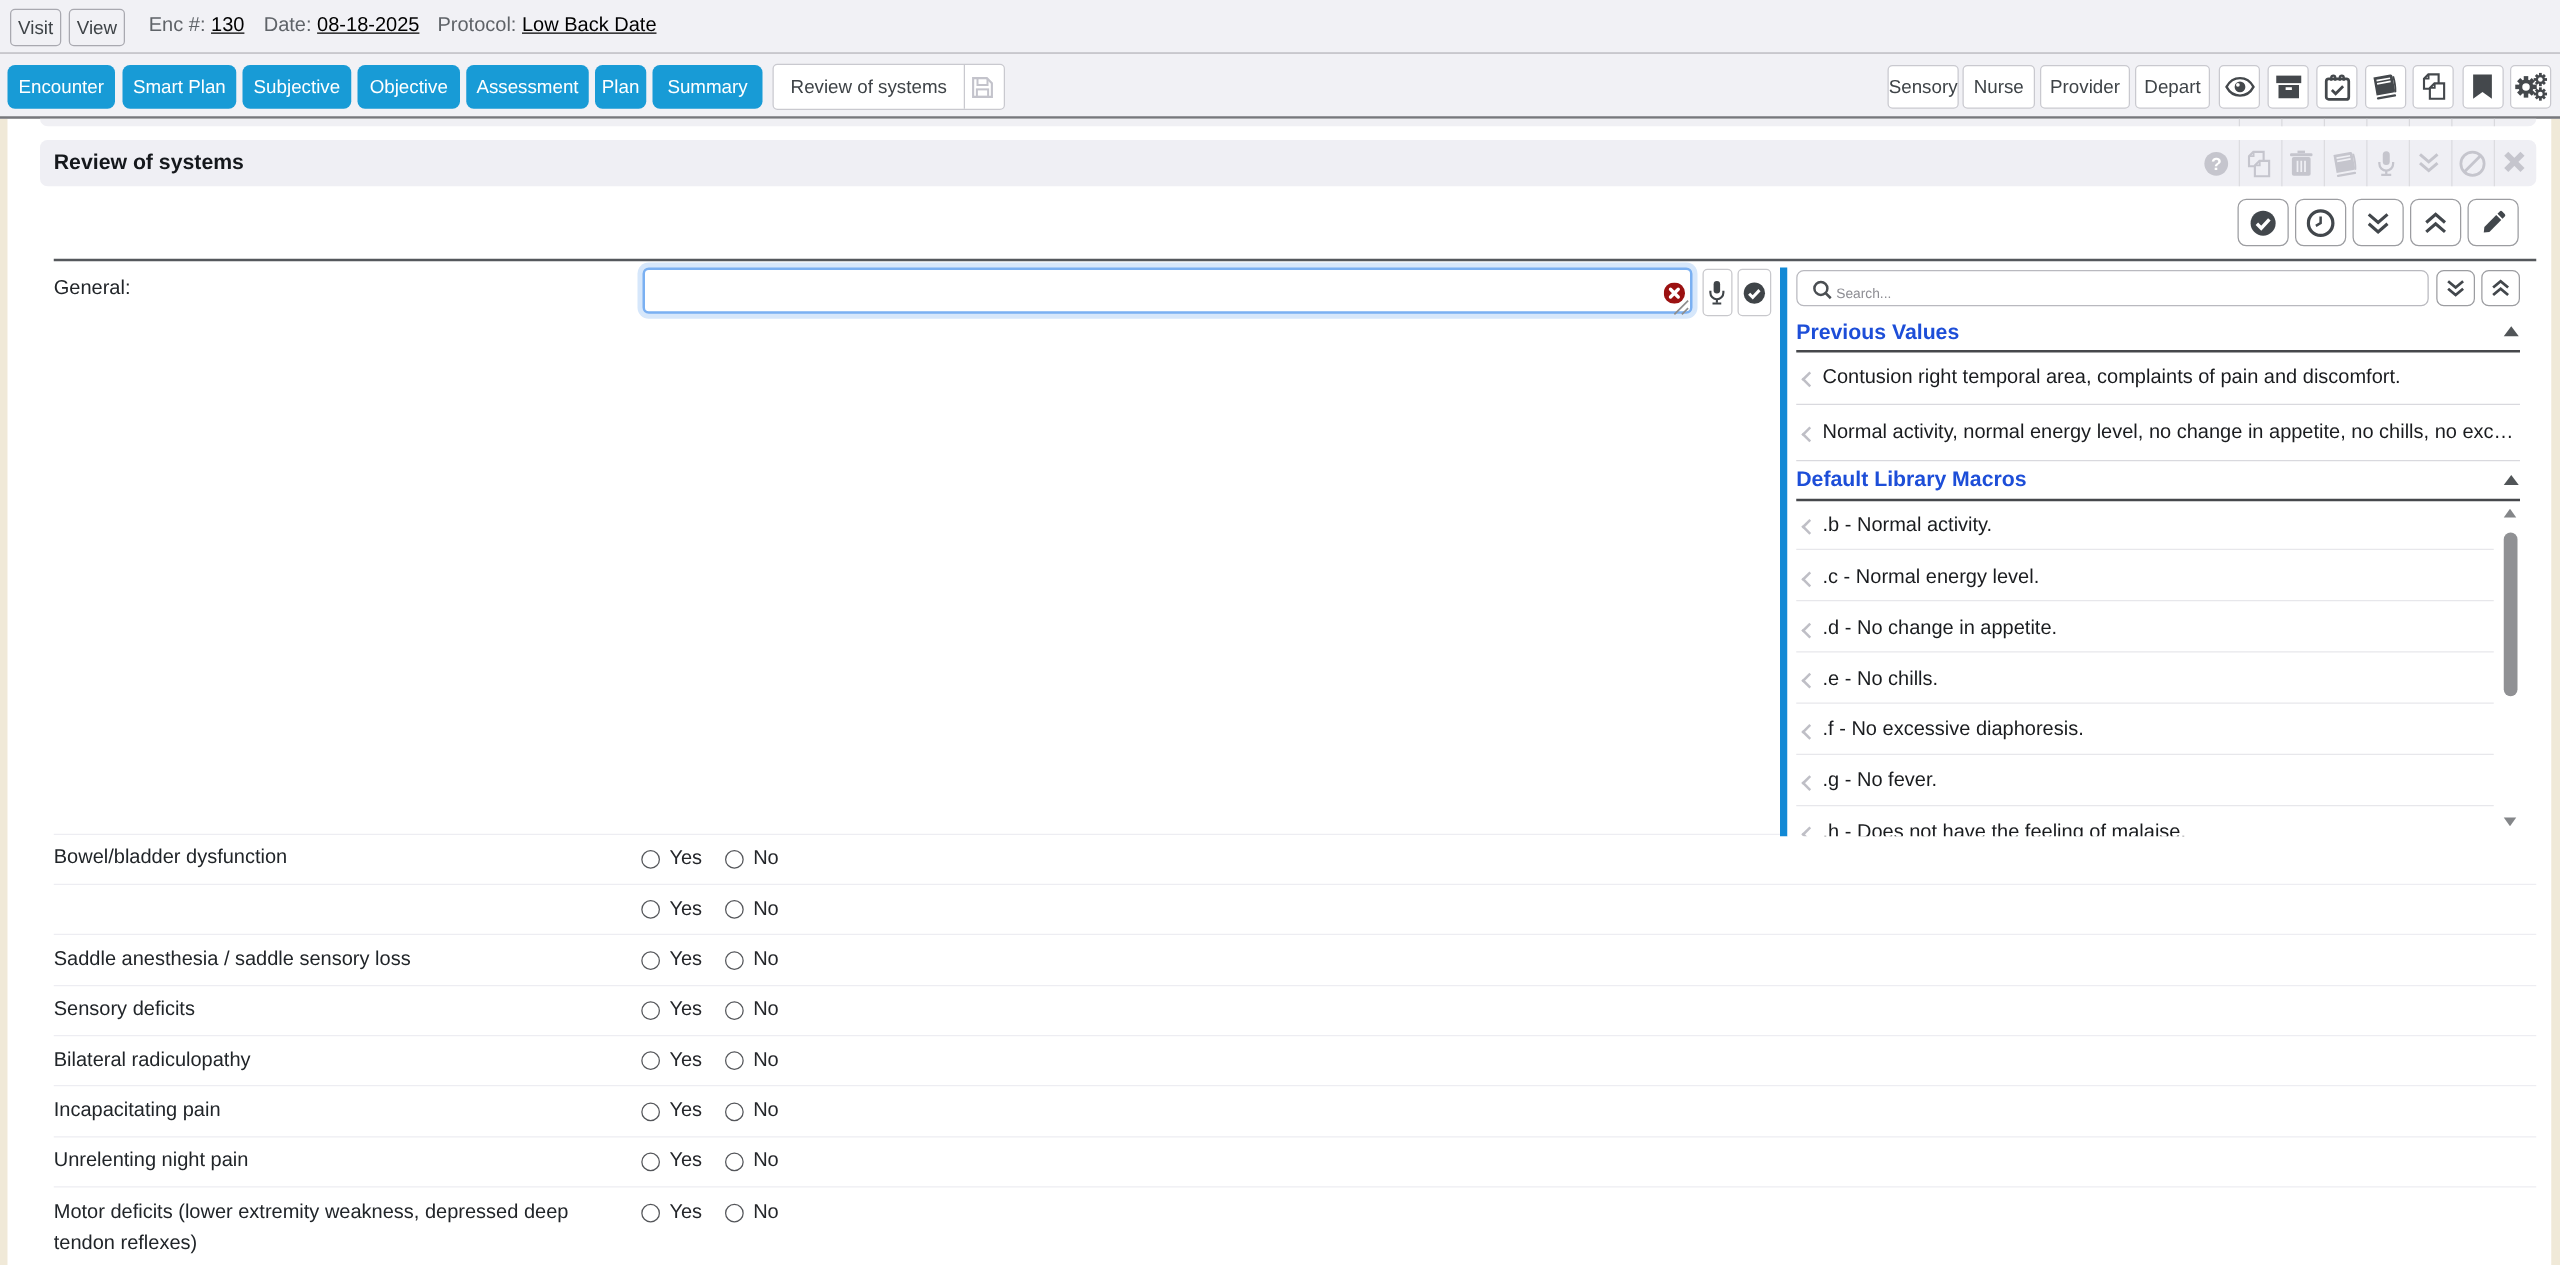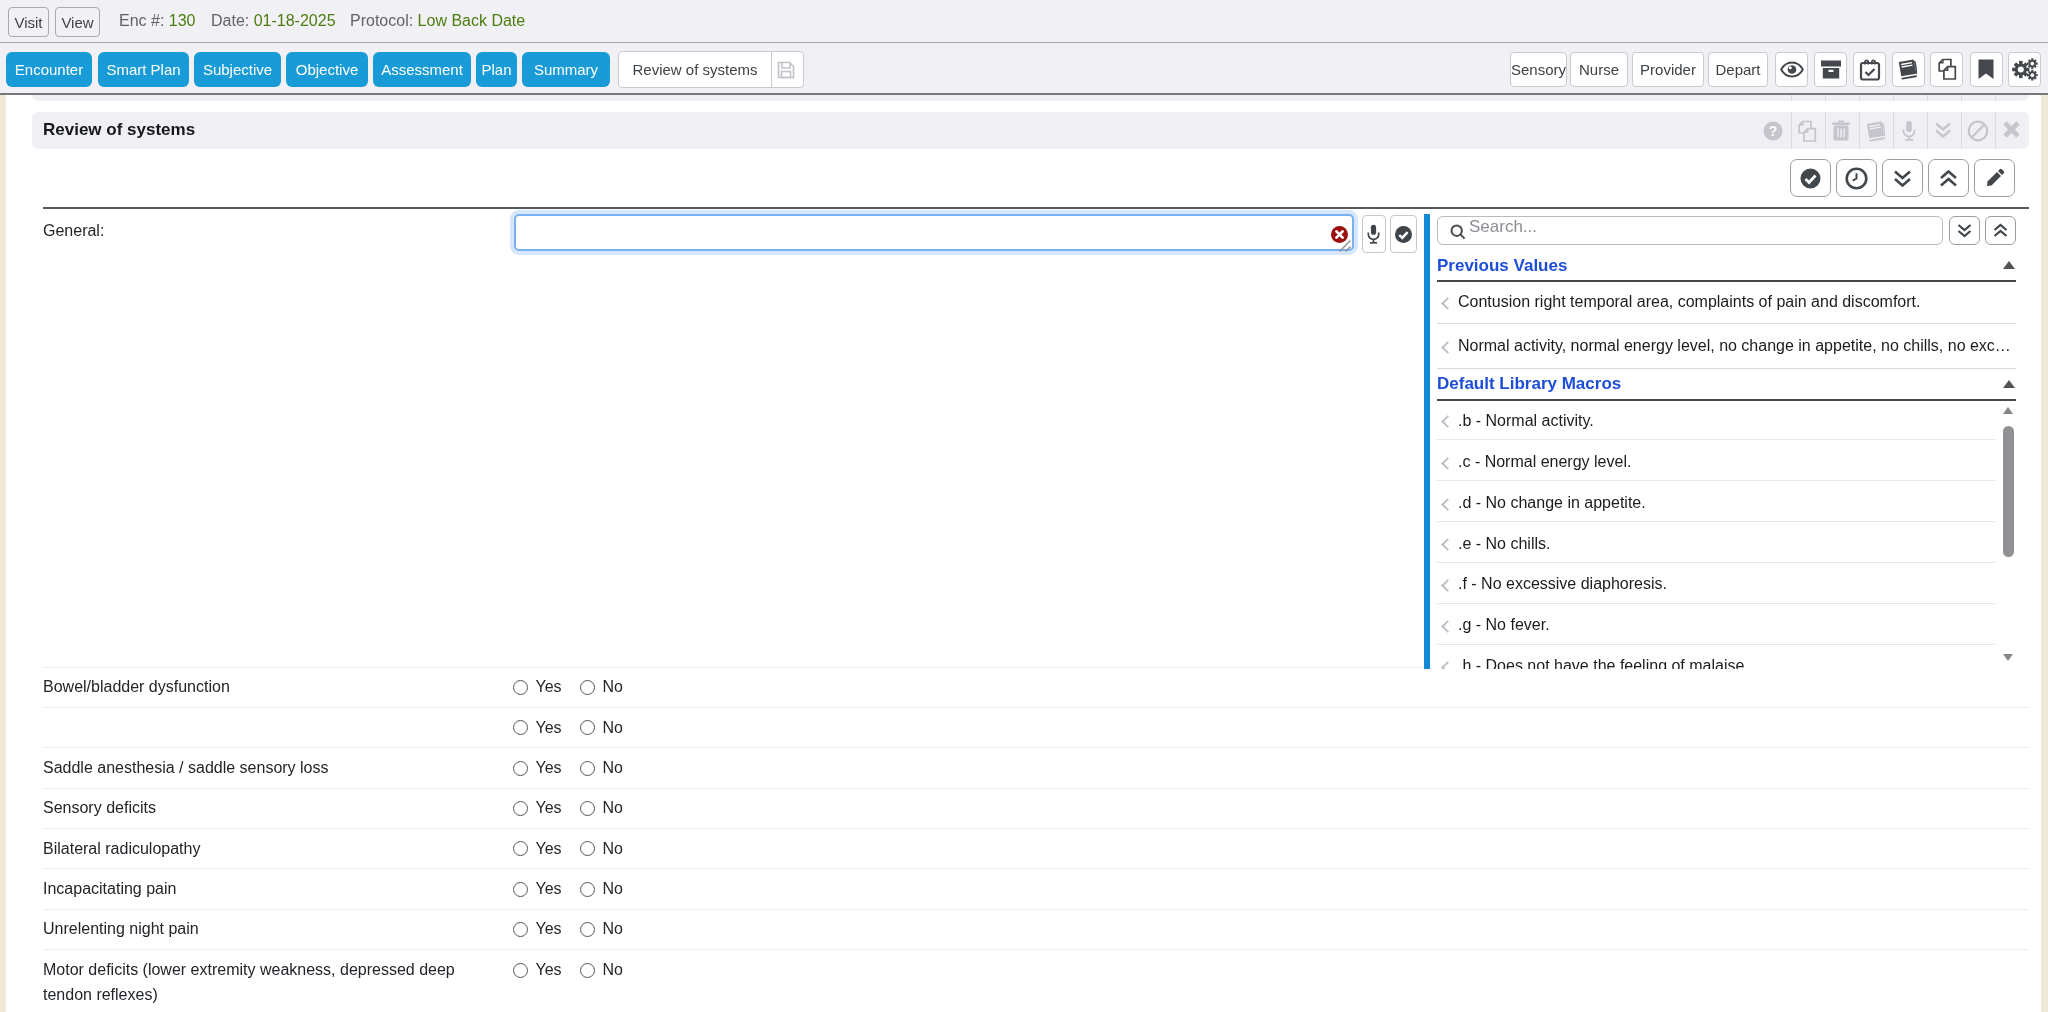--- a/index.html
+++ b/index.html
@@ -3,39 +3,39 @@
 <meta charset="utf-8">
 <style>
 * { margin:0; padding:0; box-sizing:border-box; }
 html,body { width:2048px; height:1012px; overflow:hidden; }
 body { background:#f0e9d8; font-family:"Liberation Sans", sans-serif; position:relative; }
 .abs { position:absolute; }
 #bar1 { left:0; top:0; width:2048px; height:43px; background:#f1f1f5; border-bottom:1px solid #a8a8ae; }
 #bar2 { left:0; top:43px; width:2048px; height:52px; background:#f1f1f5; border-bottom:2px solid #77787c; }
 .tbtn { position:absolute; top:7px; height:30px; border:1px solid #a9a9b0; border-radius:4px; color:#3e4347; font-size:15px; display:flex; align-items:center; justify-content:center; }
 .lbl { position:absolute; top:12px; font-size:16px; color:#5f6368; white-space:pre; }
-.val { color:#4d7c0f; }
+.val { color:#000000;text-decoration:underline; }
 .bbtn { position:absolute; top:9px; height:35px; background:#189bd6; border-radius:6px; color:#fff; font-size:15px; display:flex; align-items:center; justify-content:center; }
 .wbtn { position:absolute; top:9px; height:35px; background:#fff; border:1px solid #c9c9cf; border-radius:4px; color:#3e4347; font-size:15px; display:flex; align-items:center; justify-content:center; }
 #module { left:6px; top:95px; width:2035px; height:917px; background:#fff; }
 #frag { left:32px; top:95px; width:1997px; height:6px; background:#f0f0f4; border-radius:0 0 6px 6px; }
 .fragdiv { position:absolute; top:0; width:1px; height:6px; background:#d9d9dd; }
 #titlebar { left:32px; top:112px; width:1997px; height:37px; background:#efeff4; border-radius:6px; }
 #titlebar h1 { position:absolute; left:11px; top:8px; font-size:17px; color:#15181c; font-weight:bold; }
 .hic { position:absolute; top:7.5px; width:22px; height:22px; }
 .hdiv { position:absolute; top:0; width:1px; height:37px; background:#dcdce0; }
 .actbtn { position:absolute; top:159px; width:41px; height:38px; background:#fff; border:1px solid #9c9da1; border-radius:7px; display:flex; align-items:center; justify-content:center; }
 #topline { left:43px; top:207px; width:1986px; height:2px; background:#55585c; z-index:5; }
 #general { left:43px; top:222px; font-size:16px; color:#212529; }
 #ta { left:513.5px; top:213.5px; width:840px; height:37px; background:#fff; border:2px solid #7ab0f2; border-radius:5px; box-shadow:0 0 0 4px #d6e7fb; }
 .sqbtn { position:absolute; top:215px; height:38px; background:#fff; border:1px solid #c8c8cc; border-radius:4px; display:flex; align-items:center; justify-content:center; }
 #bluebar { left:1424px; top:214px; width:5.5px; height:455px; background:#1289d5; }
 #panel { left:1430px; top:208px; width:599px; height:461px; background:#fff; overflow:hidden; }
 #search { position:absolute; left:7px; top:8px; width:506px; height:29px; border:1px solid #b9b9bf; border-radius:6px; }
-#search span { position:absolute; left:31px; top:0; font-size:17px; color:#8d8d93; }
+#search span { position:absolute; left:31px; top:12px; font-size:11px; color:#8d8d93; }
 .pbtn { position:absolute; top:8px; height:29px; background:#fff; border:1px solid #9c9da1; border-radius:6px; display:flex; align-items:center; justify-content:center; }
 .sechead { position:absolute; left:7px; font-size:17px; font-weight:bold; color:#1d4ed8; line-height:20px; }
 .tri-up { position:absolute; width:0; height:0; border-left:6.5px solid transparent; border-right:6.5px solid transparent; border-bottom:8px solid #515558; }
 .sbtri-up { position:absolute; width:0; height:0; border-left:5.5px solid transparent; border-right:5.5px solid transparent; border-bottom:7px solid #848689; }
 .sbtri-down { position:absolute; width:0; height:0; border-left:5.5px solid transparent; border-right:5.5px solid transparent; border-top:7px solid #848689; }
 .hline { position:absolute; left:7px; width:579px; height:2px; background:#46484c; }
 .divline { position:absolute; left:7px; width:579px; height:1px; background:#d9d9de; }
 .divline2 { position:absolute; left:7px; width:558px; height:1px; background:#e7e7eb; }
 .chev { position:absolute; width:9px; height:9px; border-left:2.2px solid #bfbfc6; border-bottom:2.2px solid #bfbfc6; transform:rotate(45deg); }
 .pitem { position:absolute; left:28px; font-size:16px; color:#1a1c1f; white-space:nowrap; line-height:19px; }
@@ -47,21 +47,21 @@
 .yn { position:absolute; top:50%; transform:translateY(-50%); font-size:16px; color:#24262a; }
 .r1 { left:470px; } .t1 { left:492.5px; } .r2 { left:536.5px; } .t2 { left:559.5px; }
 </style>
 </head>
 <body>
 <div class="abs" id="module"></div>
 <div class="abs" id="bar1">
   <div class="tbtn" style="left:8px;width:41px;">Visit</div>
   <div class="tbtn" style="left:55px;width:45px;">View</div>
   <div class="lbl" style="left:119px;">Enc #: <span class="val">130</span></div>
-  <div class="lbl" style="left:211px;">Date: <span class="val">01-18-2025</span></div>
+  <div class="lbl" style="left:211px;">Date: <span class="val">08-18-2025</span></div>
   <div class="lbl" style="left:350px;">Protocol: <span class="val">Low Back Date</span></div>
 </div>
 <div class="abs" id="bar2">
   <div class="bbtn" style="left:6px;width:86px;">Encounter</div>
   <div class="bbtn" style="left:98px;width:91px;">Smart Plan</div>
   <div class="bbtn" style="left:194px;width:87px;">Subjective</div>
   <div class="bbtn" style="left:286px;width:82px;">Objective</div>
   <div class="bbtn" style="left:373px;width:98px;">Assessment</div>
   <div class="bbtn" style="left:476px;width:41px;">Plan</div>
   <div class="bbtn" style="left:522px;width:88px;">Summary</div>

